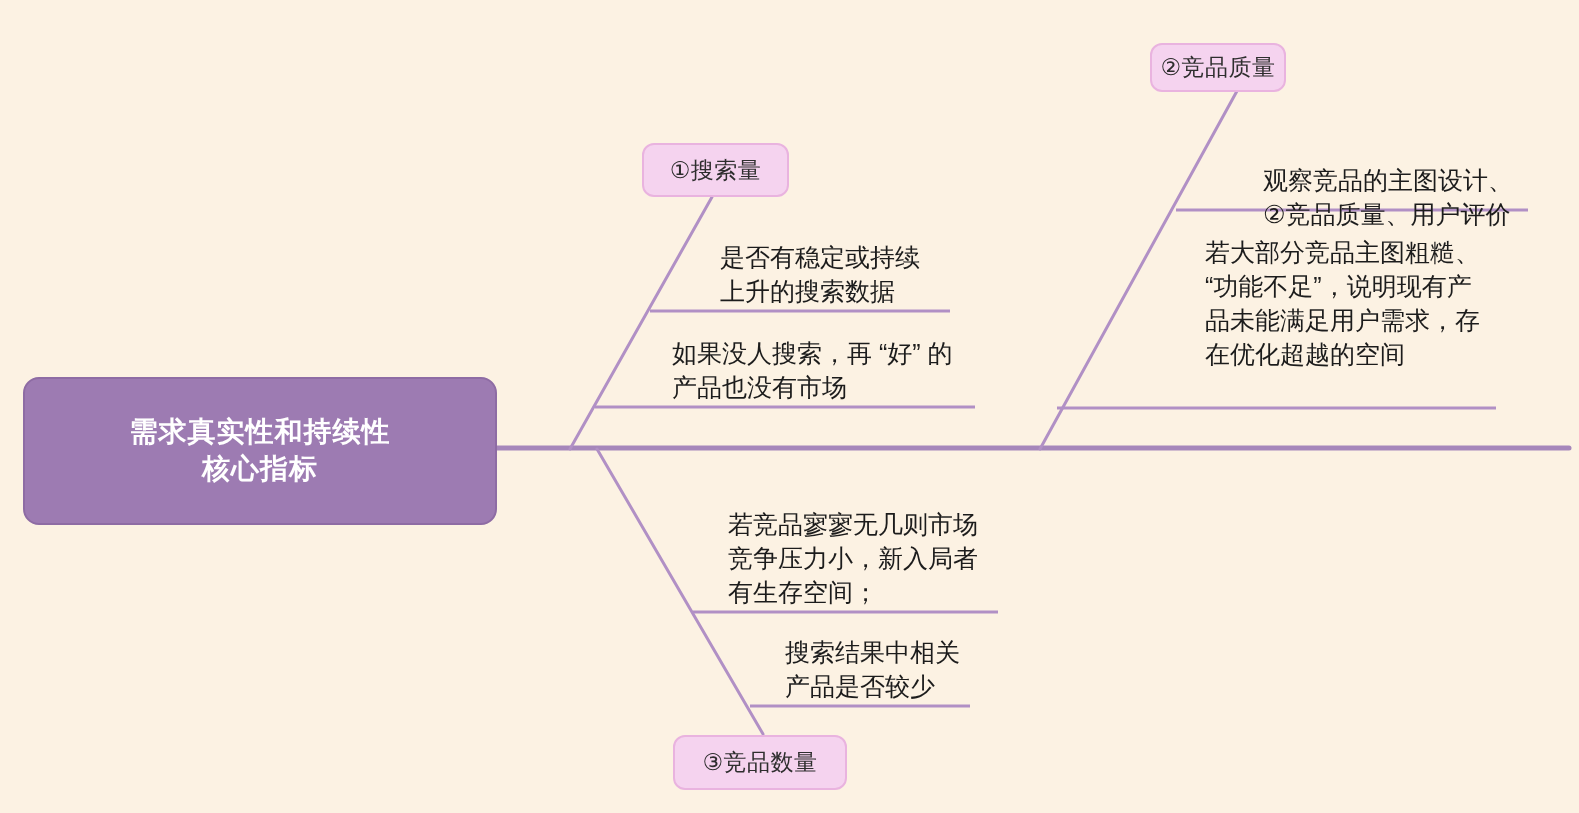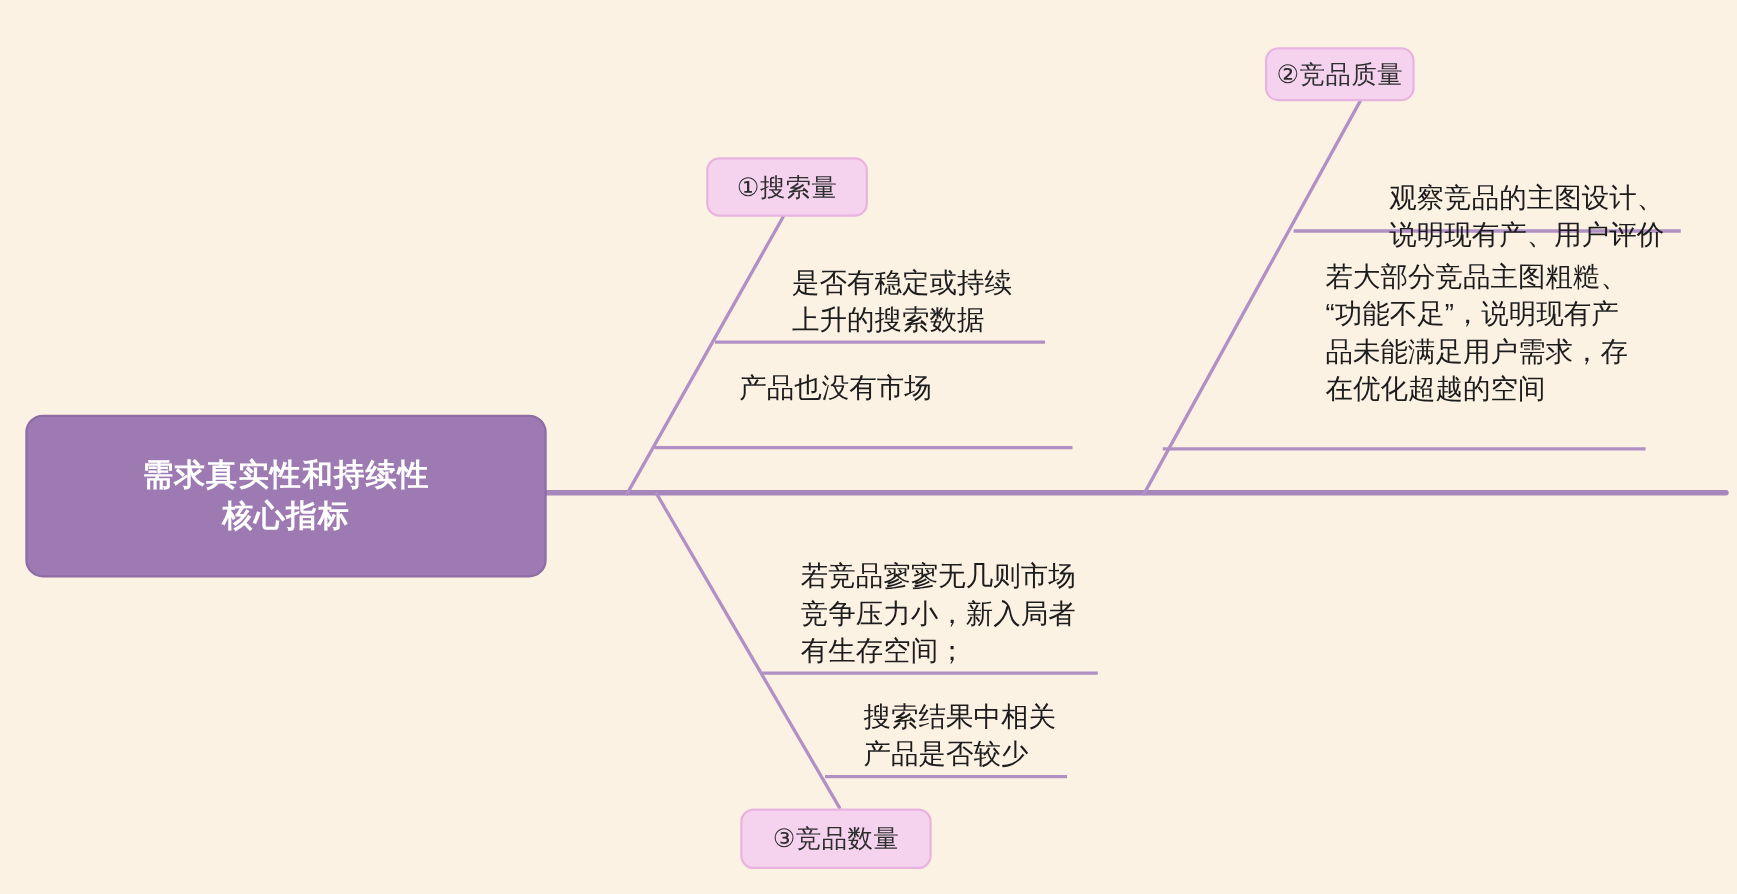--- a/index.html
+++ b/index.html
@@ -79,26 +79,27 @@
   <div class="topic t3">
     <span>③竞品数量</span>
   </div>
 
   <div class="item i-b1-0">
     <div>是否有稳定或持续</div>
     <div>上升的搜索数据</div>
   </div>
 
   <div class="item i-b1-1">
+    <div>如果没人搜索，再 “好” 的</div>
     <div>产品也没有市场</div>
   </div>
 
   <div class="item i-b2-0">
     <div>观察竞品的主图设计、</div>
-    <div>说明现有产、用户评价</div>
+    <div>②竞品质量、用户评价</div>
   </div>
 
   <div class="item i-b2-1">
     <div>若大部分竞品主图粗糙、</div>
     <div>“功能不足”，说明现有产</div>
     <div>品未能满足用户需求，存</div>
     <div>在优化超越的空间</div>
   </div>
 
   <div class="item i-b3-0">

